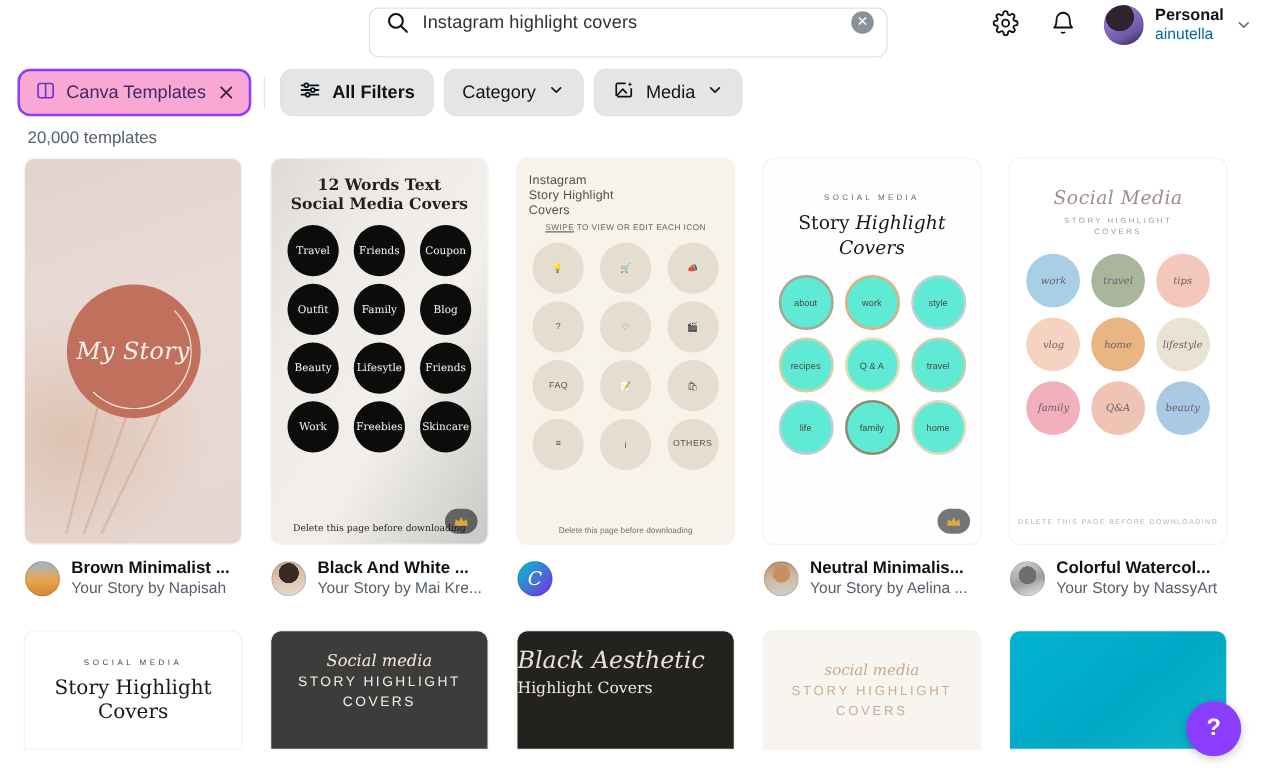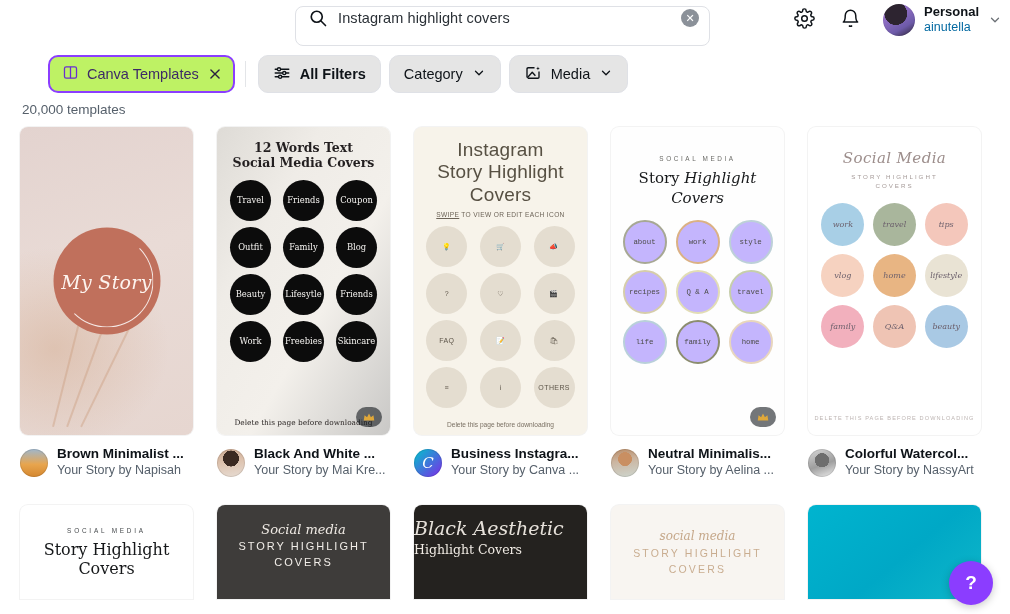--- a/index.html
+++ b/index.html
@@ -106,26 +106,25 @@
     border-radius: 10px;
     border: 1px solid #dfe1e6;
     background: #e5e5e5;
     font-size: 14.5px;
     color: #0e1318;
     cursor: pointer;
     white-space: nowrap;
     font-family: "Liberation Sans", sans-serif;
   }
   .chip.active {
-    background: #bef264;
+    background: #f9a8d4;
     border: 2px solid #8b3dff;
     color: #3d2a66;
     padding: 0 10px 0 12px;
     gap: 8px;
-    margin-left: 34px;
   }
   .chip.bold { font-weight: 700; }
   .chip-x {
     width: 16px; height: 16px;
     display: inline-flex; align-items: center; justify-content: center;
     cursor: pointer;
   }
   .divider-v {
     width: 1px; height: 26px; background: #e3e5e8; margin: 0 4px 0 2px;
   }
@@ -258,23 +257,23 @@
     position: absolute; left: 0; right: 0; bottom: 8px;
     text-align: center; font-size: 7.4px; color: #2b2625;
     font-family: "DejaVu Serif", serif;
   }
 
   .t-business {
     background: #f7f3ea;
     padding: 12px 9px 0;
   }
   .t-business .h {
-    text-align: center; color: #575043;
+    text-align: left; color: #575043;
     font-family: "Liberation Sans", sans-serif;
-    font-size: 19px; line-height: 1.18; letter-spacing: .2px;
+    font-size: 10px; line-height: 1.18; letter-spacing: .2px;
   }
   .t-business .sw {
     text-align: center; font-size: 6.6px; color: #6d6458;
     letter-spacing: .35px; margin: 5px 0 8px;
   }
   .t-business .sw u { text-decoration: underline; }
   .ic-grid { display: grid; grid-template-columns: repeat(3,1fr); gap: 6px; justify-items: center; }
   .icirc {
     width: 41px; height: 41px; border-radius: 50%;
     background: #e4ddd0;
@@ -292,25 +291,24 @@
     color: #6a6a66; margin-bottom: 7px;
   }
   .t-neutral .h {
     text-align: center; font-family: "DejaVu Serif", serif;
     font-size: 15px; color: #16181a; line-height: 1.3; margin-bottom: 12px;
   }
   .t-neutral .h i { }
   .nring-grid { display: grid; grid-template-columns: repeat(3,1fr); gap: 6px; justify-items: center; }
   .nring {
     width: 44px; height: 44px; border-radius: 50%;
-    background: #c4b5fd;
+    background: #5eead4;
     display: flex; align-items: center; justify-content: center;
     font-size: 7.4px; color: #4b4b48;
     border: 2.6px solid #cfcdb8;
-    font-family: Liberation Mono, monospace;
   }
 
   .t-watercolor { background: #ffffff; padding: 22px 12px 0; }
   .t-watercolor .script {
     text-align: center; font-family: "DejaVu Serif", serif; font-style: italic;
     font-size: 15px; color: #9d8e8c; letter-spacing: .4px;
   }
   .t-watercolor .sub {
     text-align: center; font-size: 6.2px; letter-spacing: 2px;
     color: #a59a98; margin: 5px 0 12px; line-height: 1.5;
@@ -532,24 +530,20 @@
         <div class="icirc">📝</div>
         <div class="icirc">🛍</div>
         <div class="icirc">≡</div>
         <div class="icirc">ℹ</div>
         <div class="icirc">OTHERS</div>
       </div>
       <div class="foot">Delete this page before downloading</div>
     </div>
     <div class="meta">
       <div class="meta-avatar" style="background:linear-gradient(135deg,#00c4cc 0%,#7d2ae8 100%);display:flex;align-items:center;justify-content:center;color:#fff;font-family:'DejaVu Serif',serif;font-style:italic;font-size:15px;">C</div>
-      <div class="meta-text">
-        <div class="meta-title">Business Instagra...</div>
-        <div class="meta-sub">Your Story by Canva ...</div>
-      </div>
     </div>
   </div>
 
   <div class="card">
     <div class="thumb t-neutral">
       <div class="kicker">SOCIAL MEDIA</div>
       <div class="h">
         <span>Story </span><i>Highlight</i><br>
         <i>Covers</i>
       </div>

